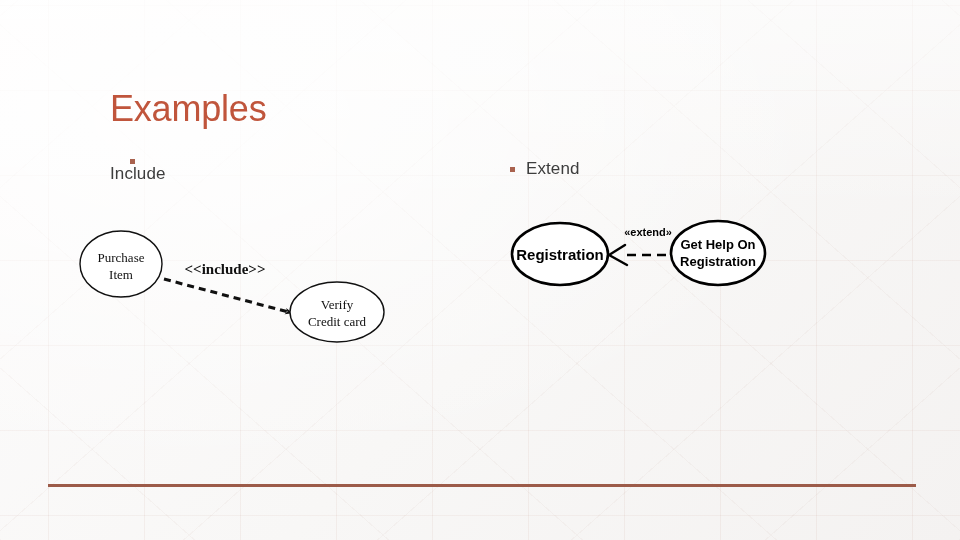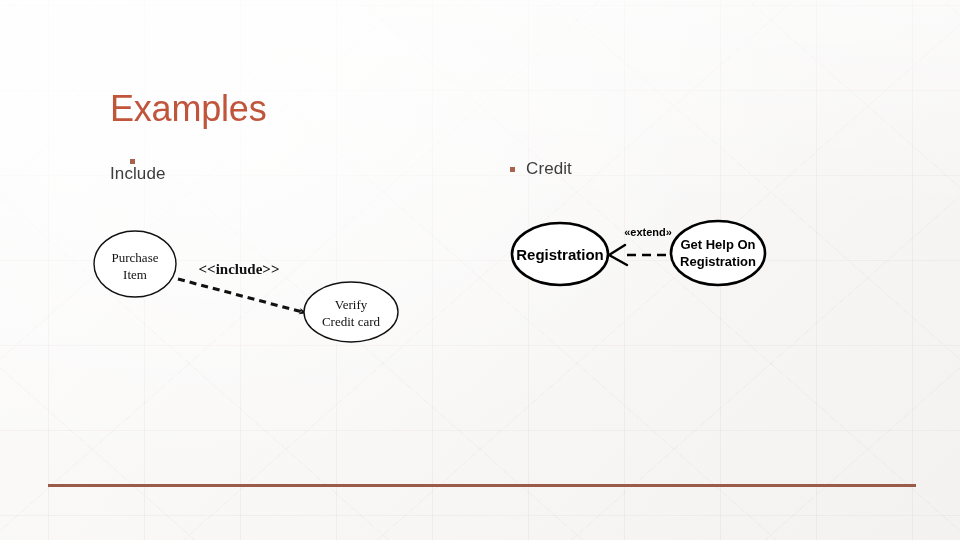--- a/index.html
+++ b/index.html
@@ -97,21 +97,21 @@
     top: 484px;
     width: 868px;
     height: 3px;
     background: #9C5B49;
   }
 
   
   .diagram {
     position: absolute;
   }
-  #diagram-include { left: 90px; top: 218px; }
+  #diagram-include { left: 76px; top: 218px; }
   #diagram-extend  { left: 505px; top: 210px; }
 
   .diagram svg { display: block; }
 
   .uc-serif {
     font-family: "Liberation Serif", "DejaVu Serif", serif;
     fill: #111;
   }
   .uc-sans-bold {
     font-family: "Liberation Sans", sans-serif;
@@ -140,21 +140,21 @@
 
   <div id="title">Examples</div>
 
   <div class="bullet-row" id="bullet-include">
     <span class="bullet-mark"></span>
     <span class="bullet-text">Include</span>
   </div>
 
   <div class="bullet-row" id="bullet-extend">
     <span class="bullet-mark"></span>
-    <span class="bullet-text">Credit</span>
+    <span class="bullet-text">Extend</span>
   </div>
 
   <div class="diagram" id="diagram-include">
     <svg width="330" height="140" viewBox="0 0 330 140" xmlns="http://www.w3.org/2000/svg">
 
       <g>
         <ellipse cx="45" cy="46" rx="41" ry="33" fill="#ffffff" stroke="#111111" stroke-width="1.4"></ellipse>
         <text class="uc-serif" x="45" y="44" font-size="13" text-anchor="middle">Purchase</text>
         <text class="uc-serif" x="45" y="61" font-size="13" text-anchor="middle">Item</text>
       </g>

